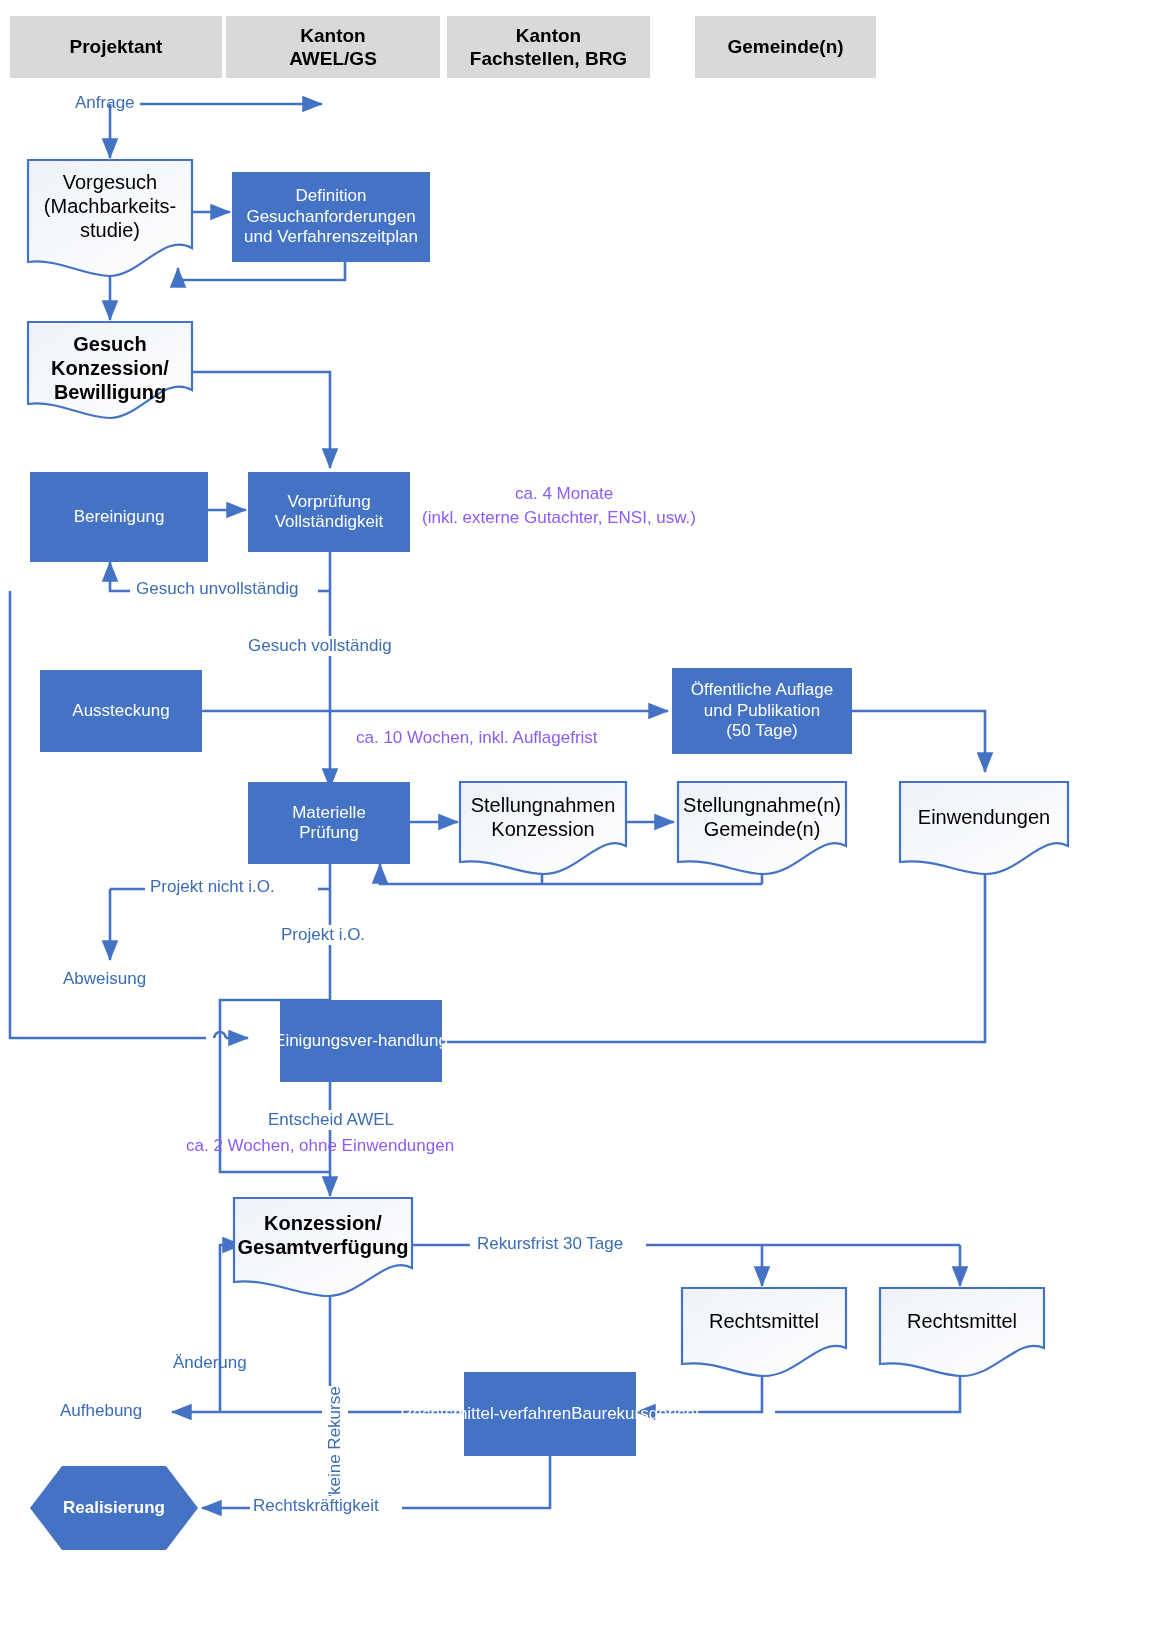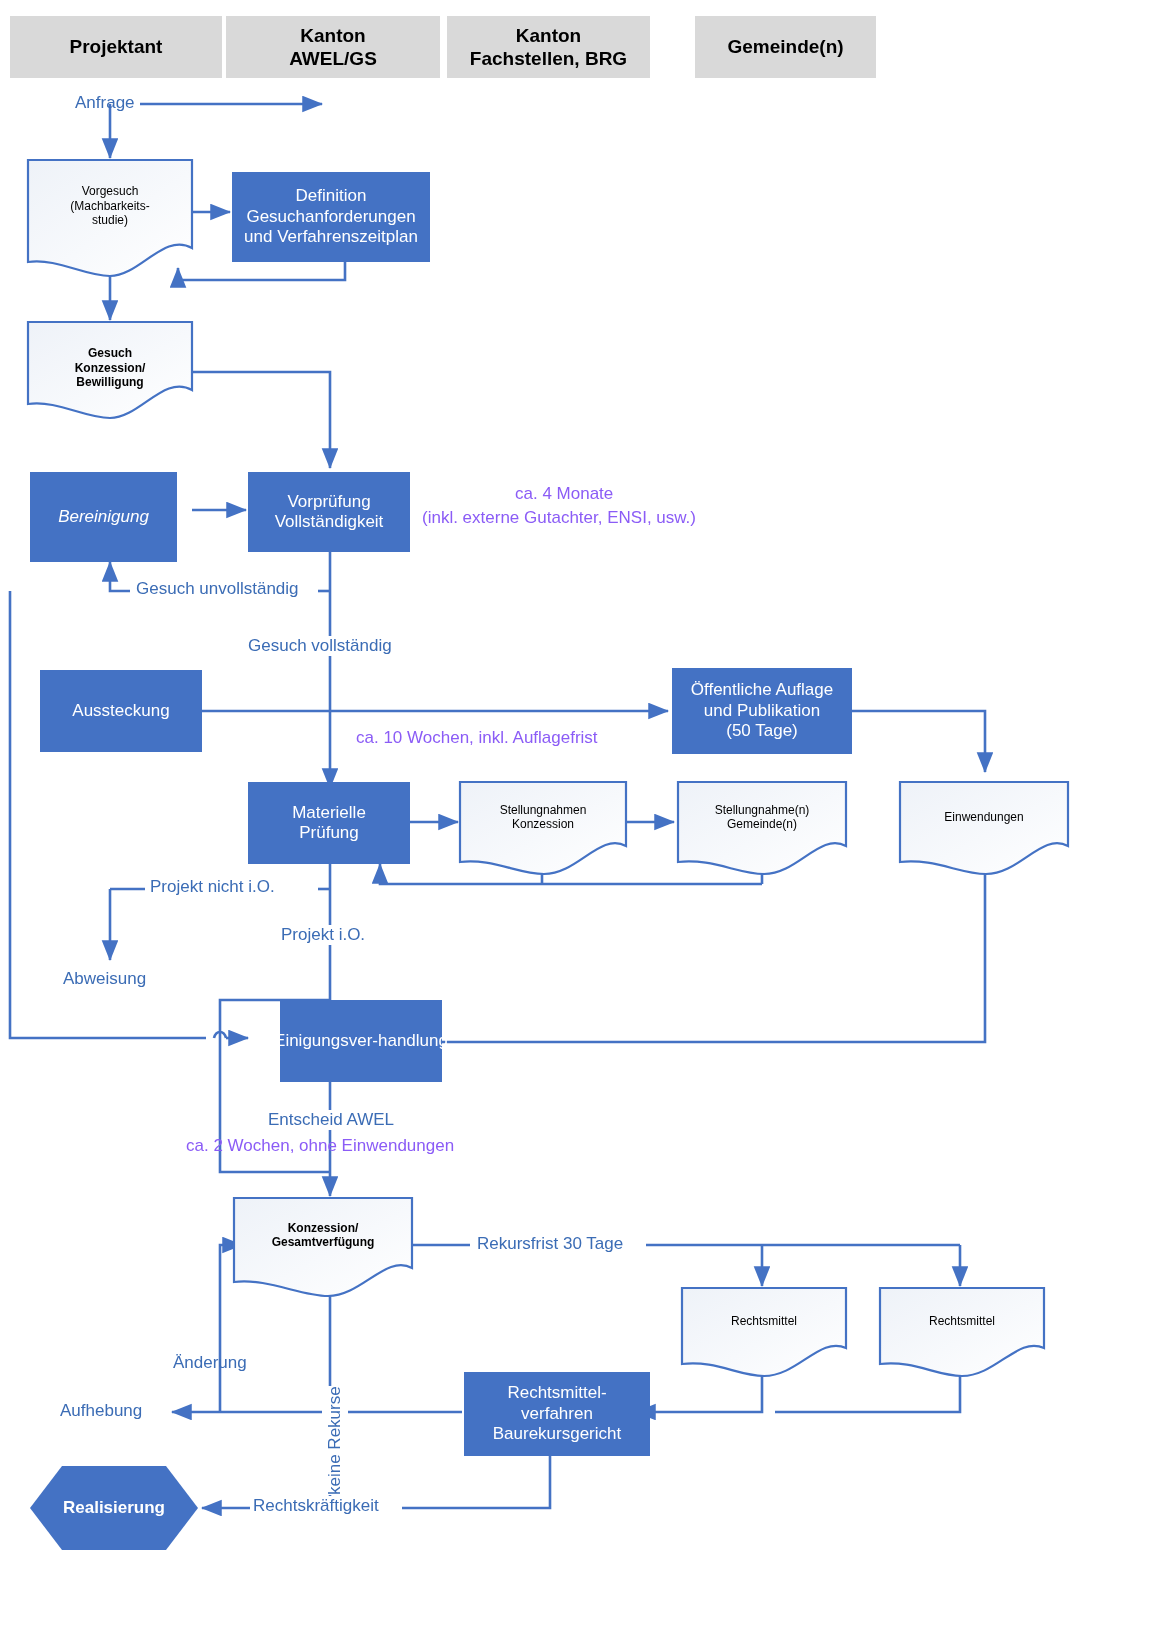--- a/index.html
+++ b/index.html
@@ -46,21 +46,21 @@
     text-align: center;
     line-height: 1.2;
   }
   .node.proc {
     background: #4472c4;
     color: #ffffff;
     font-size: 17px;
   }
   .node.doc-label {
     color: #000000;
-    font-size: 12px;
+    font-size: 20px;
     background: transparent;
   }
   .node.doc-label.bold { font-weight: bold; }
   .node.hexa {
     color: #ffffff;
     font-weight: bold;
     font-size: 17px;
     background: transparent;
   }
   
@@ -208,21 +208,21 @@
 
     <path d="M30,1508 L62,1466 L166,1466 L198,1508 L166,1550 L62,1550 Z" fill="#4472c4" stroke="none"></path>
   </svg>
 
   <div class="node proc" style="left:232px; top:172px; width:198px; height:90px; flex-direction:column;">
     <span>Definition</span>
     <span>Gesuchanforderungen</span>
     <span>und Verfahrenszeitplan</span>
   </div>
 
-  <div class="node proc" style="left:30px; top:472px; width:147px; height:90px;font-style:italic;">
+  <div class="node proc" style="left:30px; top:472px; width:178px; height:90px;">
     <span>Bereinigung</span>
   </div>
 
   <div class="node proc" style="left:248px; top:472px; width:162px; height:80px; flex-direction:column;">
     <span>Vorprüfung</span>
     <span>Vollständigkeit</span>
   </div>
 
   <div class="node proc" style="left:40px; top:670px; width:162px; height:82px;">
     <span>Aussteckung</span>
@@ -237,21 +237,21 @@
   <div class="node proc" style="left:248px; top:782px; width:162px; height:82px; flex-direction:column;">
     <span>Materielle</span>
     <span>Prüfung</span>
   </div>
 
   <div class="node proc" style="left:248px; top:1000px; width:162px; height:82px; margin-left:32px;">
     <span>Einigungsver-</span>
     <span>handlung</span>
   </div>
 
-  <div class="node proc" style="left:464px; top:1372px; width:186px; height:84px; flex-direction:column;">
+  <div class="node proc" style="left:464px; top:1372px; width:172px; height:84px; flex-direction:row;">
     <span>Rechtsmittel-</span>
     <span>verfahren</span>
     <span>Baurekursgericht</span>
   </div>
 
   <div class="node doc-label" style="left:28px; top:162px; width:164px; height:88px; flex-direction:column;">
     <span>Vorgesuch</span>
     <span>(Machbarkeits-</span>
     <span>studie)</span>
   </div>

